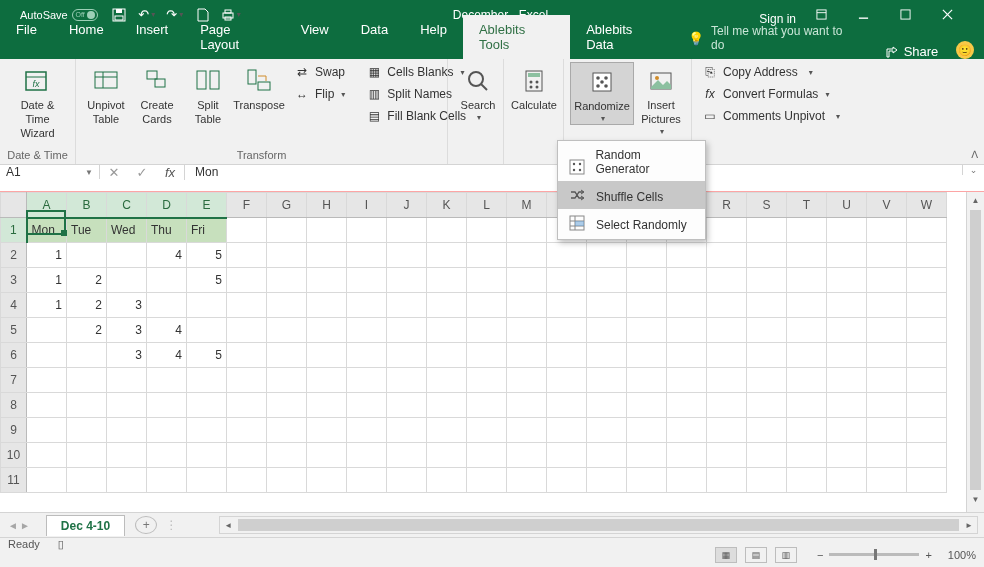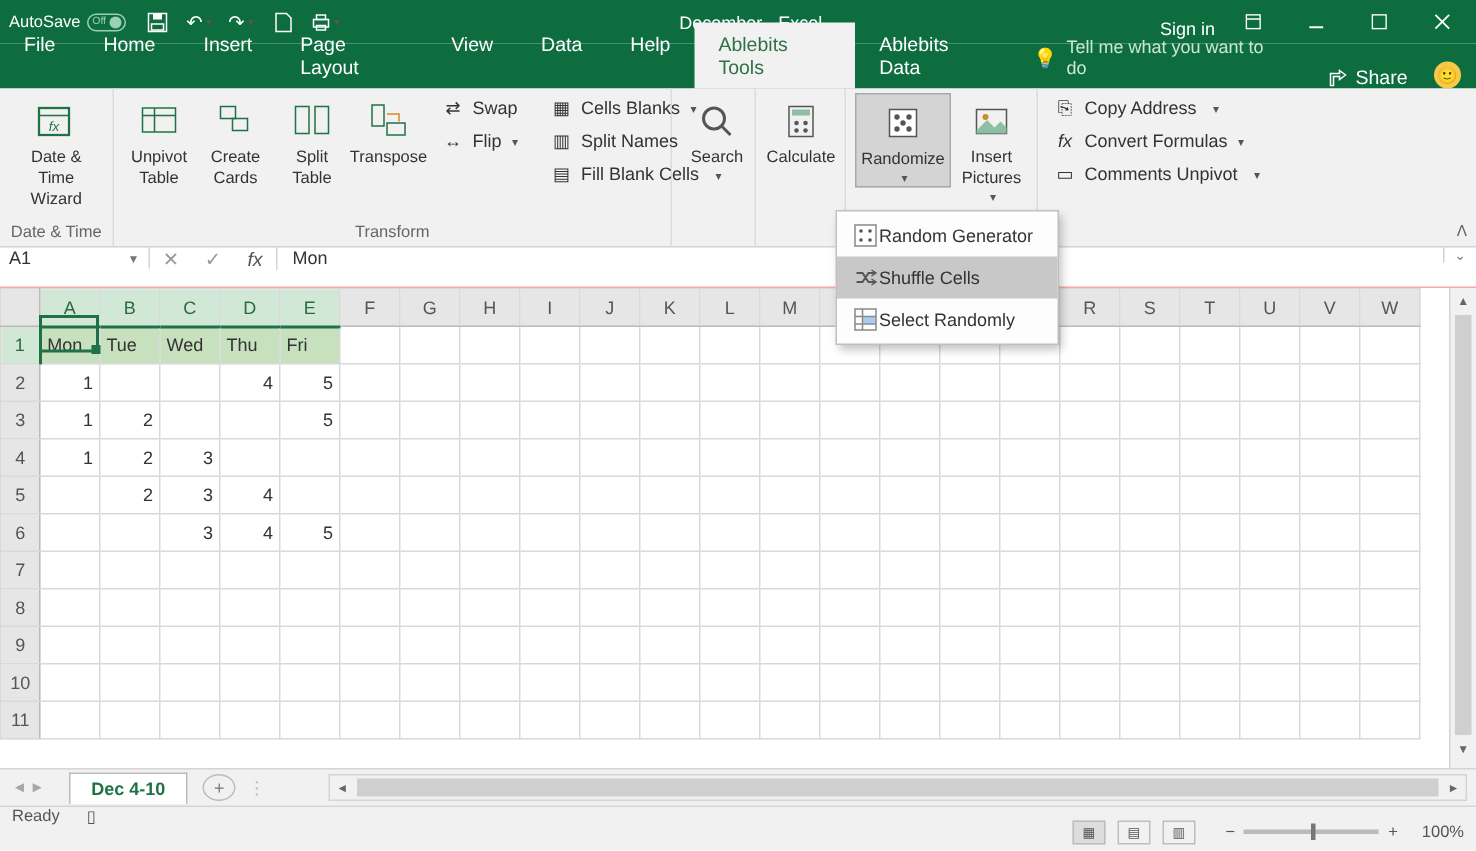--- a/index.html
+++ b/index.html
@@ -1,17 +1,17 @@
 <!DOCTYPE html>
 <html><head>
 <meta charset="utf-8">
 <style>
 *{box-sizing:border-box;margin:0;padding:0;font-family:"Segoe UI",Arial,sans-serif;user-select:none}
 body{width:984px;height:567px;background:#fff;overflow:hidden;font-size:12px;color:#333}
-.titlebar{height:29px;background:#0d6d3f;display:flex;align-items:center;color:#fff;padding:0 6px}
+.titlebar{height:29px;background:#0d6d3f;display:flex;align-items:center;color:#fff;padding:0 20px}
 .autosave{display:flex;align-items:center;gap:4px;font-size:11px;margin-right:10px}
 .toggle{width:26px;height:12px;border:1px solid #9ccfb6;border-radius:7px;display:flex;align-items:center;justify-content:flex-end;padding:0 2px;font-size:7px;color:#9ccfb6}
 .toggle::after{content:"";width:8px;height:8px;background:#9ccfb6;border-radius:50%;margin-left:2px}
 .qat{display:flex;align-items:center;gap:6px}
 .qat-item{width:22px;height:22px;display:flex;align-items:center;justify-content:center;font-size:13px;color:#fff}
 .title-center{flex:1;text-align:center;font-size:12px}
 .title-right{display:flex;align-items:flex-end;gap:8px;font-size:12px}
 .winbtn{width:34px;height:22px;display:flex;align-items:center;justify-content:center}
 .winbtn svg{width:11px;height:11px}
 .tabbar{height:30px;background:#0d6d3f;display:flex;align-items:flex-end;color:#fff;font-size:13px}
@@ -27,21 +27,21 @@
 .group-label{text-align:center;font-size:11px;color:#666;padding-bottom:2px}
 .bigbtn{display:flex;flex-direction:column;align-items:center;justify-content:flex-start;padding:3px 4px 0;min-width:48px;text-align:center;font-size:11px;line-height:1.25;cursor:pointer}
 .bigbtn .ico{width:32px;height:32px;display:flex;align-items:center;justify-content:center;margin-bottom:2px}
 .bigbtn.selected{background:#d4d4d4;border:1px solid #a9a9a9}
 .smallbtn{display:flex;align-items:center;gap:5px;padding:2px 4px;font-size:12px;cursor:pointer;white-space:nowrap}
 .smallbtn .sico{width:16px;height:16px;display:flex;align-items:center;justify-content:center}
 .vcol{display:flex;flex-direction:column;gap:2px}
 .caret{font-size:8px;color:#555;margin-left:2px}
 .collapse{position:absolute;right:6px;bottom:4px;font-size:10px;color:#666;cursor:pointer}
 .dropdown{position:absolute;left:557px;top:140px;width:149px;background:#fdfdfd;border:1px solid #bfbfbf;box-shadow:2px 3px 6px rgba(0,0,0,.25);padding:2px 0;z-index:20}
-.dd-item{display:flex;align-items:center;padding:5px 10px;font-size:12px;cursor:pointer}
+.dd-item{display:flex;align-items:flex-end;gap:10px;padding:5px 10px;font-size:12px;cursor:pointer}
 .dd-item.hover{background:#c8c8c8}
 .dd-ico{width:18px;height:18px;display:flex;align-items:center;justify-content:center}
 .formulabar{height:27px;border-bottom:1px solid #fca5a5;display:flex;align-items:flex-start;background:#fff}
 .namebox{width:100px;border-right:1px solid #d4d4d4;display:flex;align-items:center;padding:0 6px;font-size:12px}
 .namebox .dd{margin-left:auto;font-size:8px;color:#777}
 .fb-btns{display:flex;align-items:center;border-right:1px solid #d4d4d4}
 .fb-btn{width:28px;display:flex;align-items:center;justify-content:center;color:#999;font-size:13px}
 .fb-input{flex:1;padding:0 10px;display:flex;align-items:center;font-size:12px}
 .fb-expand{width:22px;border-left:1px solid #d4d4d4;display:flex;align-items:center;justify-content:center;font-size:9px;color:#777}
 .sheet-area{position:relative;height:320px;display:flex}

